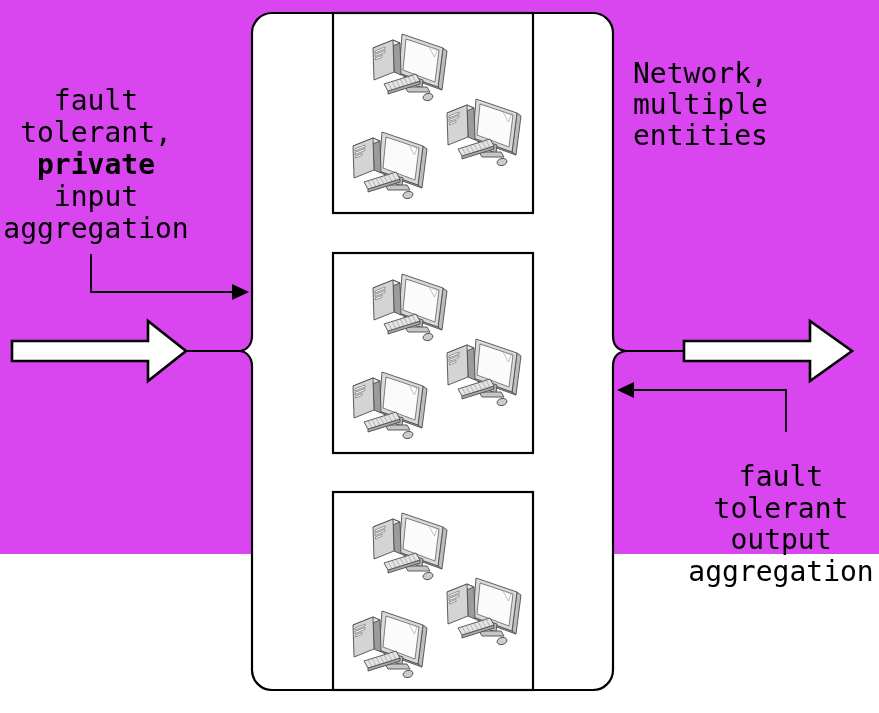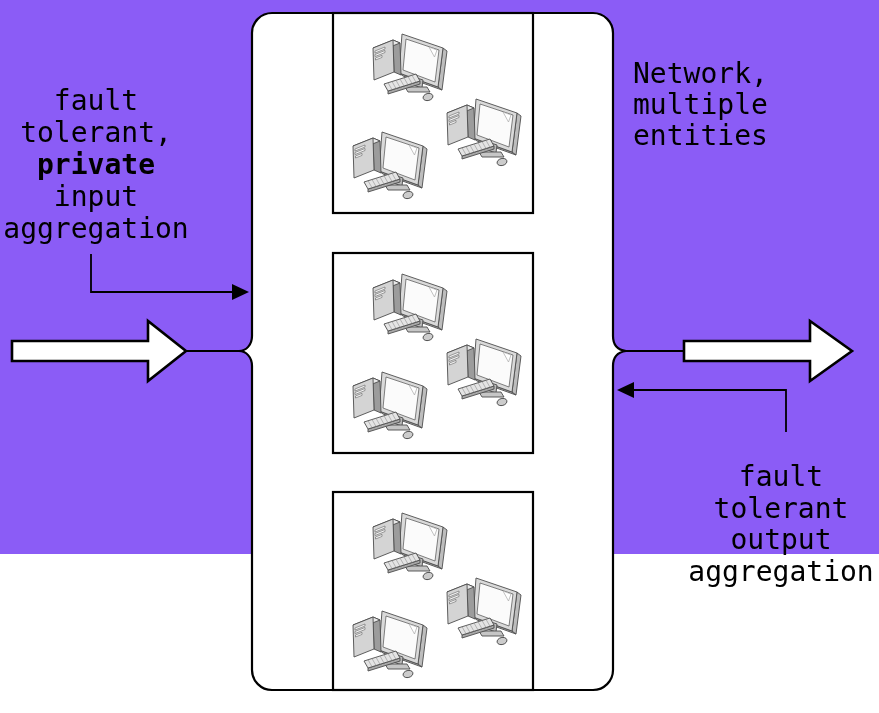--- a/index.html
+++ b/index.html
@@ -7,21 +7,21 @@
     padding: 0;
     background: #ffffff;
     width: 879px;
     height: 713px;
     overflow: hidden;
   }
   .stage {
     position: relative;
     width: 879px;
     height: 554px;
-    background: #8b5cf6;
+    background: #d946ef;
   }
   svg { display: block; }
   .lbl {
     font-family: "DejaVu Sans Mono", "Liberation Mono", monospace;
     font-size: 28px;
     fill: #000000;
     font-weight: 400;
   }
   .lbl.bold { font-weight: 700; }
   .outline { fill: #ffffff; stroke: #000000; }

